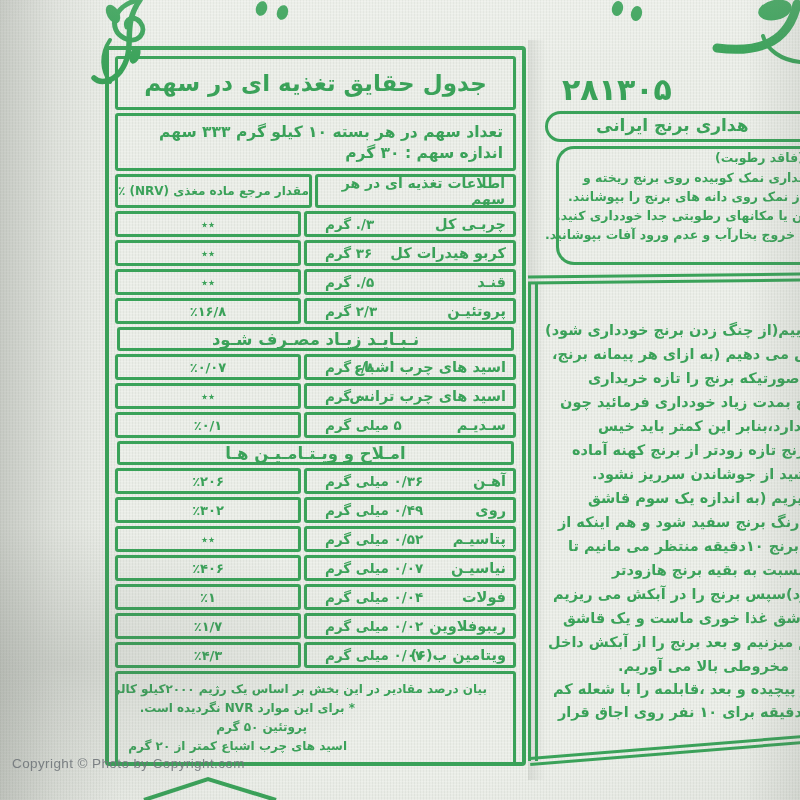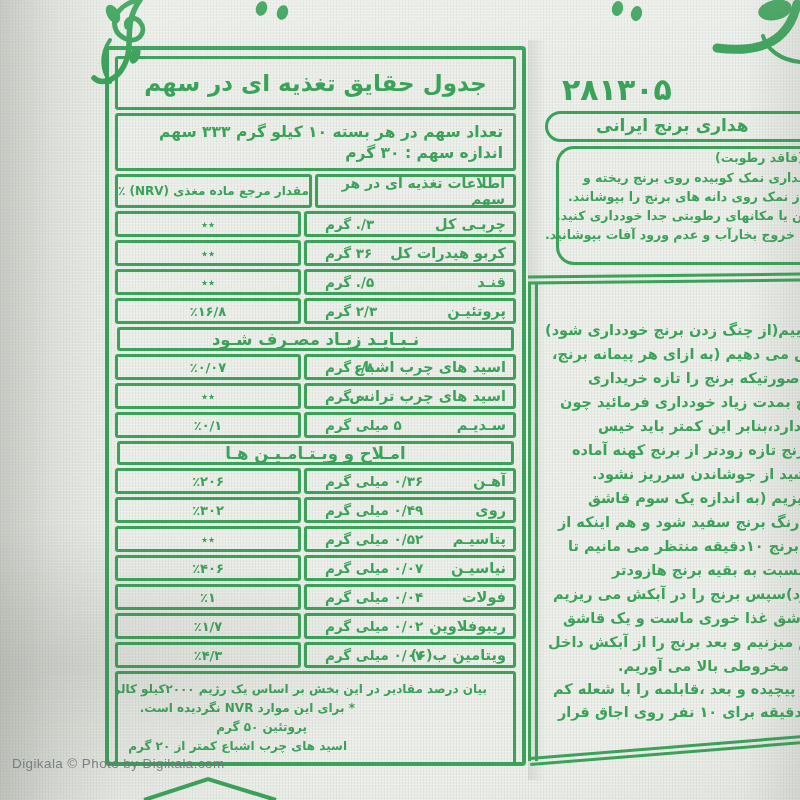--- a/index.html
+++ b/index.html
@@ -215,15 +215,15 @@
   <div class="code">۲۸۱۳۰۵</div>
   <div class="pill"></div>
   <div class="pill-txt">هداری برنج ایرانی</div>
   <div class="sbox"></div>
   <div id="storage-lines" style="display:contents;"><div class="side-line" style="left: 715px; top: 150px;">ود (فاقد رطوبت)</div><div class="side-line" style="left: 583px; top: 170px;">رات مقداری نمک کوبیده روی برنج ریخته و</div><div class="side-line" style="left: 568px; top: 189px;">ی از نمک روی دانه های برنج را بپوشانند.</div><div class="side-line" style="left: 556px; top: 208px;">زمین یا مکانهای رطوبتی جدا خودداری کنید.</div><div class="side-line" style="left: 545px; top: 227px;">ت خروج بخارآب و عدم ورود آفات بپوشانید.</div></div>
   <div class="dline"></div>
   <div class="panel-left"></div>
   <div class="panel-bottom"></div>
   <div id="cooking-lines" style="display:contents;"><div class="cook-line" style="left: 545px; top: 322px;">ه می شوییم(از چنگ زدن برنج خودداری شود)</div><div class="cook-line" style="left: 552px; top: 346px;">مک خیس می دهیم (به ازای هر پیمانه برنج،</div><div class="cook-line" style="left: 588px; top: 370px;">کنیم) در صورتیکه برنج را تازه خریداری</div><div class="cook-line" style="left: 560px; top: 394px;">کردن برنج بمدت زیاد خودداری فرمائید چون</div><div class="cook-line" style="left: 598px; top: 418px;">آب ذخیره دارد،بنابر این کمتر باید خیس</div><div class="cook-line" style="left: 572px; top: 442px;">. ضمنا برنج تازه زودتر از برنج کهنه آماده</div><div class="cook-line" style="left: 592px; top: 466px;">اظب باشید از جوشاندن سرریز نشود.</div><div class="cook-line" style="left: 588px; top: 490px;">وش می ریزیم (به اندازه یک سوم قاشق</div><div class="cook-line" style="left: 558px; top: 514px;">م تاهم ،رنگ برنج سفید شود و هم اینکه از</div><div class="cook-line" style="left: 568px; top: 538px;">ش آمدن برنج ۱۰دقیقه منتظر می مانیم تا</div><div class="cook-line" style="left: 612px; top: 562px;">ممتاز نسبت به بقیه برنج هازودتر</div><div class="cook-line" style="left: 553px; top: 586px;">دقت شود)سپس برنج را در آبکش می ریزیم</div><div class="cook-line" style="left: 563px; top: 610px;">نج ۲ قاشق غذا خوری ماست و یک قاشق</div><div class="cook-line" style="left: 548px; top: 634px;">م و بهم میزنیم و بعد برنج را از آبکش داخل</div><div class="cook-line" style="left: 618px; top: 658px;">مخروطی بالا می آوریم.</div><div class="cook-line" style="left: 553px; top: 681px;">وله تمیز پیچیده و بعد ،قابلمه را با شعله کم</div><div class="cook-line" style="left: 558px; top: 704px;">ت ۴۰ دقیقه برای ۱۰ نفر روی اجاق قرار</div></div>
 
-  <div class="wm">Digikala © Photo by Digikala.com</div>
+  <div class="wm">Copyright © Photo by Copyright.com</div>
   <div class="shade"></div>
 </div>
 
 </body></html>

